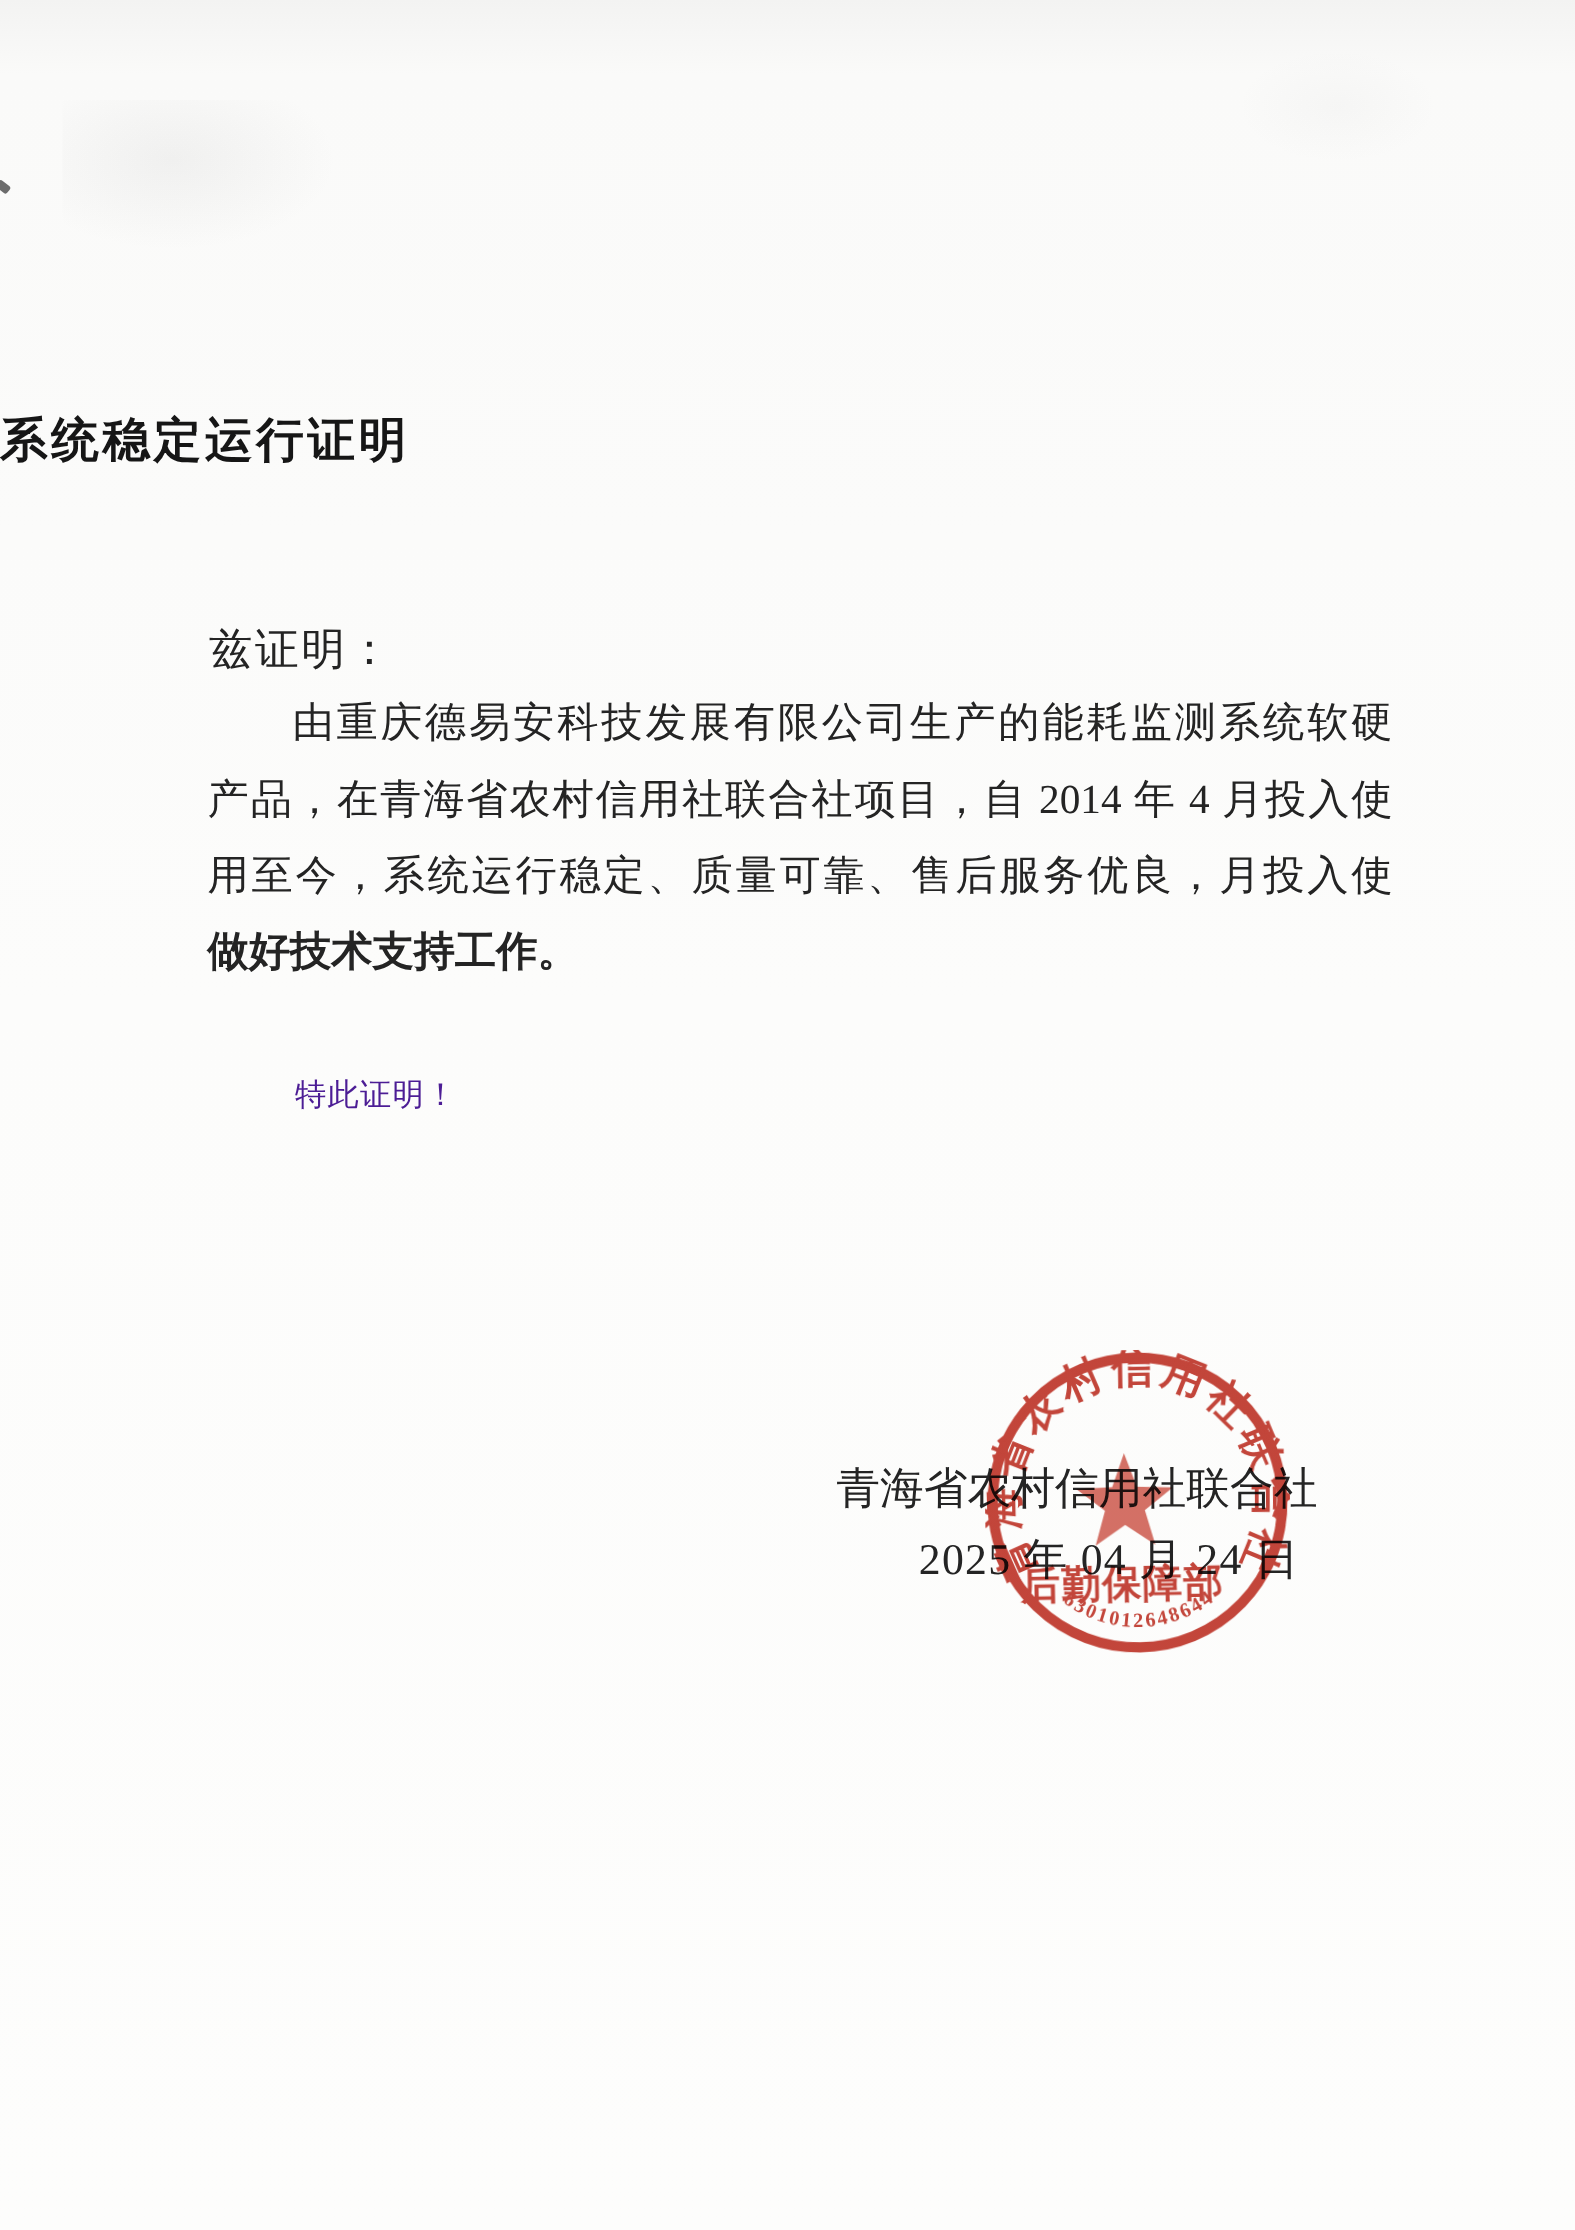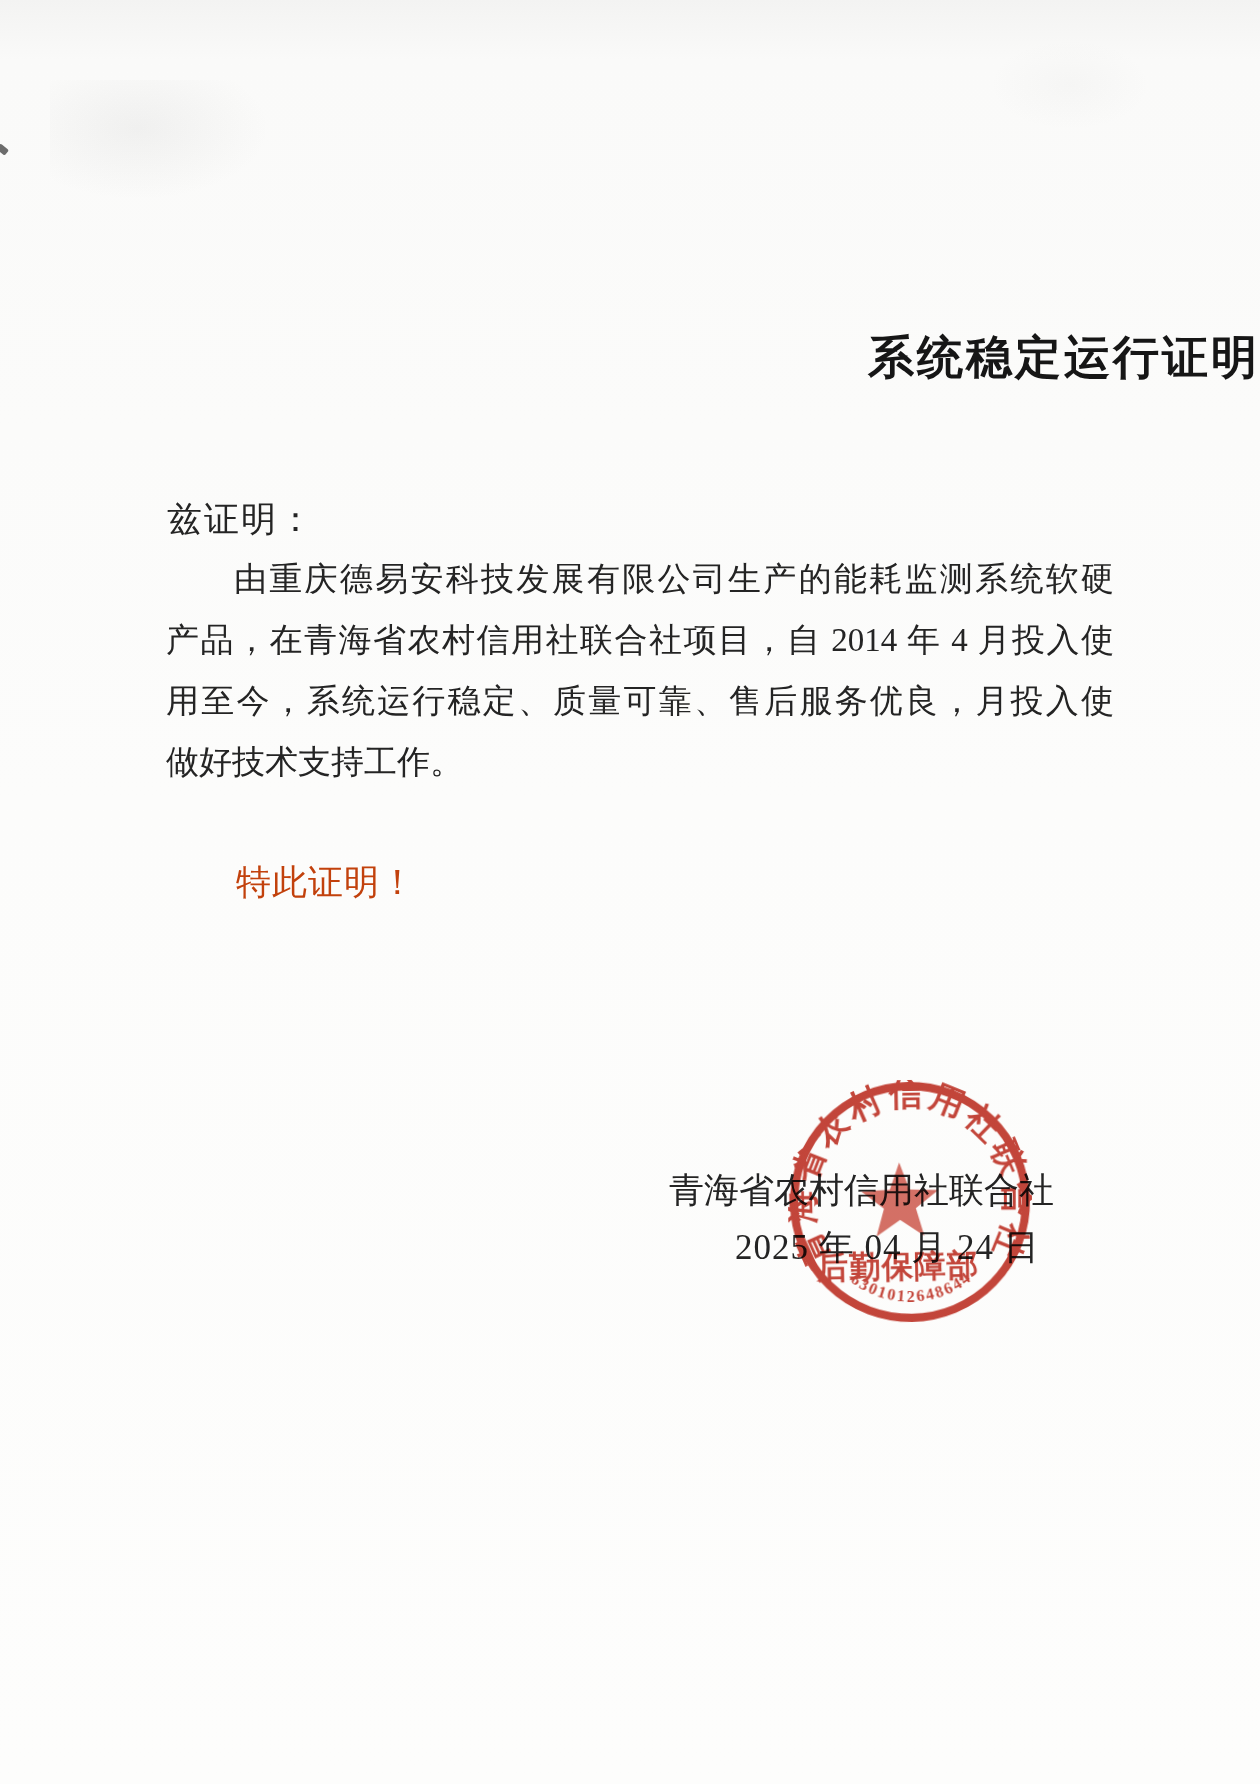--- a/index.html
+++ b/index.html
@@ -13,36 +13,36 @@
   
   .smudge{position:absolute;left:50px;top:80px;width:220px;height:120px;
     background:radial-gradient(ellipse at 40% 40%,rgba(150,150,150,.10),rgba(150,150,150,0) 70%);
     pointer-events:none;}
   .smudge2{position:absolute;left:990px;top:40px;width:160px;height:90px;
     background:radial-gradient(ellipse at 50% 50%,rgba(160,160,160,.05),rgba(160,160,160,0) 70%);
     pointer-events:none;}
   .edge-mark{position:absolute;left:-3px;top:146px;width:11px;height:7px;background:#3c3c3c;
     border-radius:2px;transform:rotate(38deg);opacity:.75;}
   .doc-title{
-    position:absolute;left:0;top:327px;width:1260px;text-align:right;
-    font-size:46px;font-weight:700;color:#161616;letter-spacing:3px;white-space:nowrap;
+    position:absolute;left:0;top:327px;width:1260px;text-align:left;
+    font-size:38px;font-weight:700;color:#161616;letter-spacing:3px;white-space:nowrap;
   }
   .salutation{
     position:absolute;left:167px;top:496px;font-size:35px;color:#242424;white-space:nowrap;letter-spacing:2px;
   }
   .body-block{position:absolute;left:166px;top:549px;width:948px;}
   .body-line{
     font-size:33px;line-height:61px;height:61px;color:#242424;
     text-align:justify;text-align-last:justify;text-justify:inter-character;
     overflow:visible;white-space:nowrap;
   }
   .body-line.first{padding-left:68px;}
-  .body-line.last{text-align-last:left;}
+  .body-line.last{text-align-last:left;font-weight:bold;}
   .closing{
-    position:absolute;left:236px;top:859px;font-size:35px;color:#c2410c;white-space:nowrap;letter-spacing:1px;
+    position:absolute;left:236px;top:859px;font-size:25px;color:#4c1d95;white-space:nowrap;letter-spacing:1px;
   }
   .signature{
     position:absolute;left:669px;top:1167px;font-size:35px;color:#242424;white-space:nowrap;letter-spacing:0px;
   }
   .date{
     position:absolute;left:735px;top:1224px;font-size:35px;color:#242424;white-space:nowrap;letter-spacing:1px;
   }
   .stamp{
     position:absolute;left:788px;top:1080px;width:244px;height:244px;
     mix-blend-mode:multiply;opacity:.94;filter:blur(.3px);

